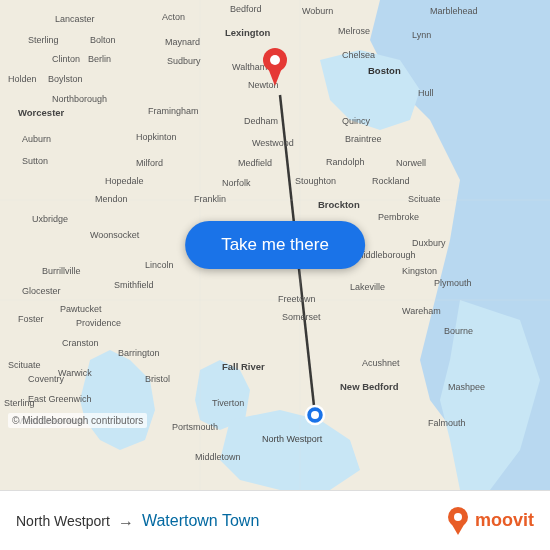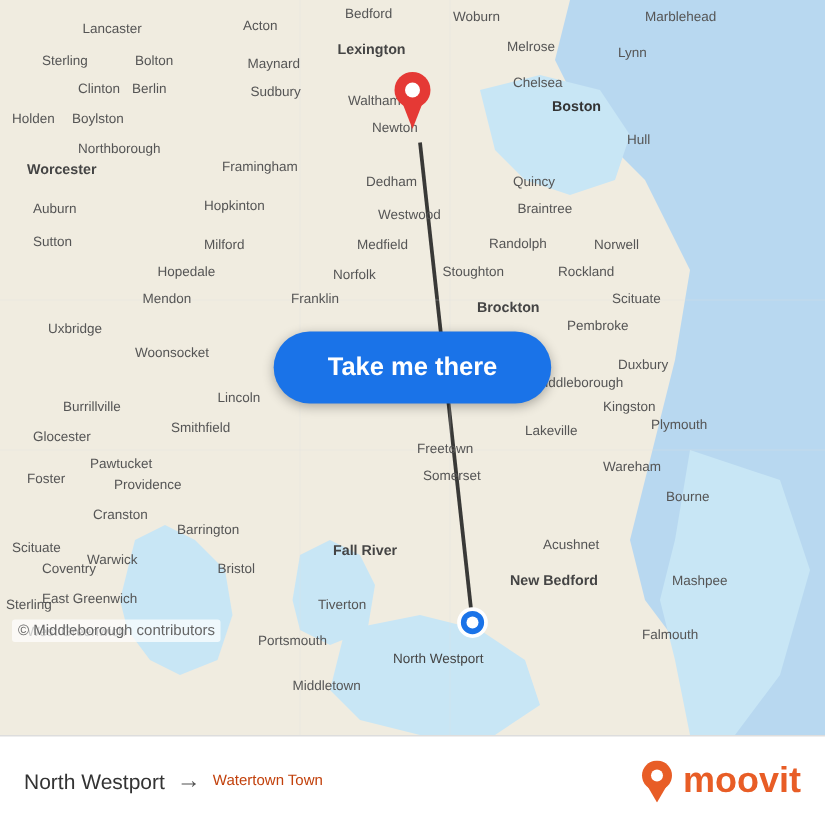--- a/index.html
+++ b/index.html
@@ -28,21 +28,21 @@
       position: absolute;
       left: 50%;
       top: 50%;
       transform: translate(-50%, -50%);
       background-color: #1a73e8;
       color: white;
       border: none;
       border-radius: 24px;
       padding: 14px 36px;
       font-size: 17px;
-      font-weight: bold;
+      font-weight: normal;
       cursor: pointer;
       white-space: nowrap;
       z-index: 10;
       box-shadow: 0 2px 8px rgba(0,0,0,0.3);
     }
 
     #bottom-bar {
       width: 550px;
       height: 60px;
       background: white;
@@ -65,39 +65,39 @@
       color: #333;
       font-weight: 500;
     }
 
     #arrow-icon {
       font-size: 16px;
       color: #555;
     }
 
     #destination-label {
-      font-size: 10px;
-      color: #c2410c;
+      font-size: 16px;
+      color: #0369a1;
       font-weight: 500;
     }
 
     #moovit-logo {
       display: flex;
       align-items: center;
       gap: 6px;
     }
 
     #moovit-pin {
       width: 22px;
       height: 28px;
       position: relative;
     }
 
     #moovit-text {
-      font-size: 24px;
+      font-size: 18px;
       font-weight: bold;
       color: #e85d26;
     }
 
     #copyright-text {
       position: absolute;
       bottom: 62px;
       left: 8px;
       font-size: 10px;
       color: #666;

